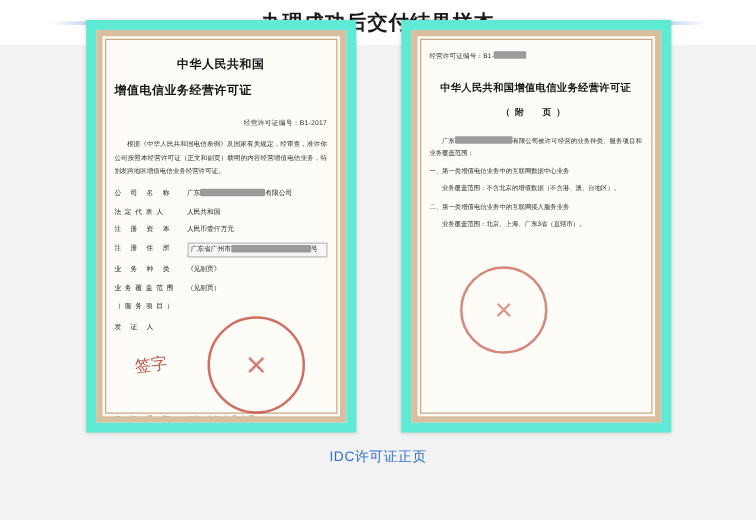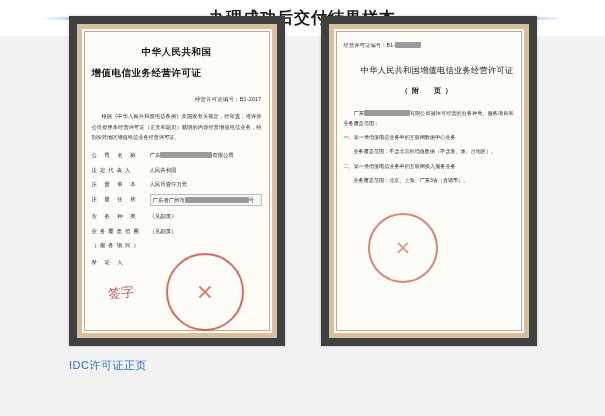--- a/index.html
+++ b/index.html
@@ -33,21 +33,21 @@
     position:absolute;left:0;top:36px;width:605px;height:380px;
     background:#f2f2f2;
   }
 
   .cards{
     position:absolute;left:0;top:16px;width:605px;
     display:flex;justify-content:center;gap:36px;
   }
 
   .card{
-    width:216px;height:330px;background:#404040;
+    width:216px;height:330px;background:#5eead4;
     box-shadow:0 0 3px rgba(0,0,0,.18);
     box-sizing:border-box;
     position:relative;
   }
 
   
   .cert{
     position:absolute;left:8px;top:8px;right:8px;bottom:8px;
     background:#fdfcf7;
     border:5px solid #d8bfa0;
@@ -122,21 +122,21 @@
   .dates{margin-top:2px;}
   .drow{display:flex;font-size:5.4px;margin-bottom:5px;color:#1f1f1f;}
   .dlabel{width:58px;flex:0 0 58px;letter-spacing:3px;white-space:nowrap;}
   .dval{flex:1;}
 
   
   .cert2-no{
     text-align:left;font-size:5.2px;color:#333;margin-top:4px;letter-spacing:.2px;
   }
   .cert2-title{
-    text-align:right;font-size:8.2px;font-weight:normal;color:#141414;
+    text-align:center;font-size:8.2px;font-weight:bold;color:#141414;
     margin-top:12px;letter-spacing:.3px;
   }
   .cert2-sub{
     text-align:center;font-size:7px;font-weight:bold;color:#141414;
     margin-top:6px;letter-spacing:4px;
   }
   .cert2-body{margin-top:10px;}
   .cert2-p{
     font-size:5.1px;color:#2c2c2c;line-height:2;text-align:justify;
     margin-bottom:4px;
@@ -155,21 +155,21 @@
     margin:-7px 0 0 -7px;
     background:
       linear-gradient(#c0392b,#c0392b) center/1.8px 14px no-repeat,
       linear-gradient(#c0392b,#c0392b) center/14px 1.8px no-repeat;
     transform:rotate(45deg);opacity:.85;
   }
 
   
   .captions{
     position:absolute;left:0;top:358px;width:605px;
-    display:flex;justify-content:center;gap:36px;flex-direction:column;
+    display:flex;justify-content:center;gap:36px;
   }
   .caption{
     width:216px;text-align:center;font-size:11px;color:#2f6fd0;
     letter-spacing:.5px;
   }
 </style>
 </head>
 <body>
 
 <div class="page">

